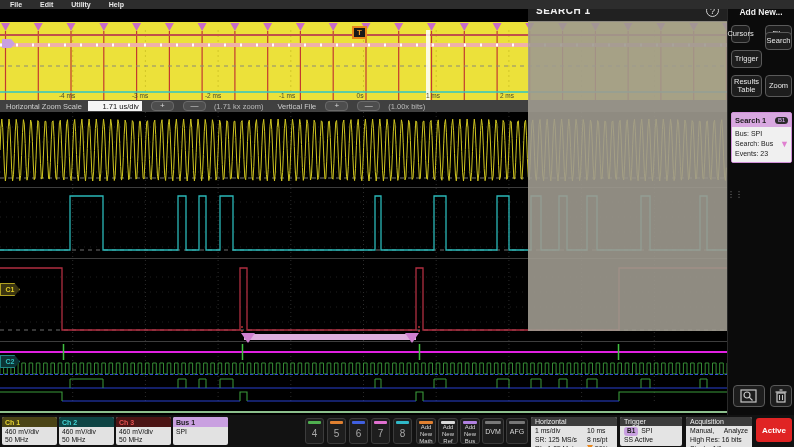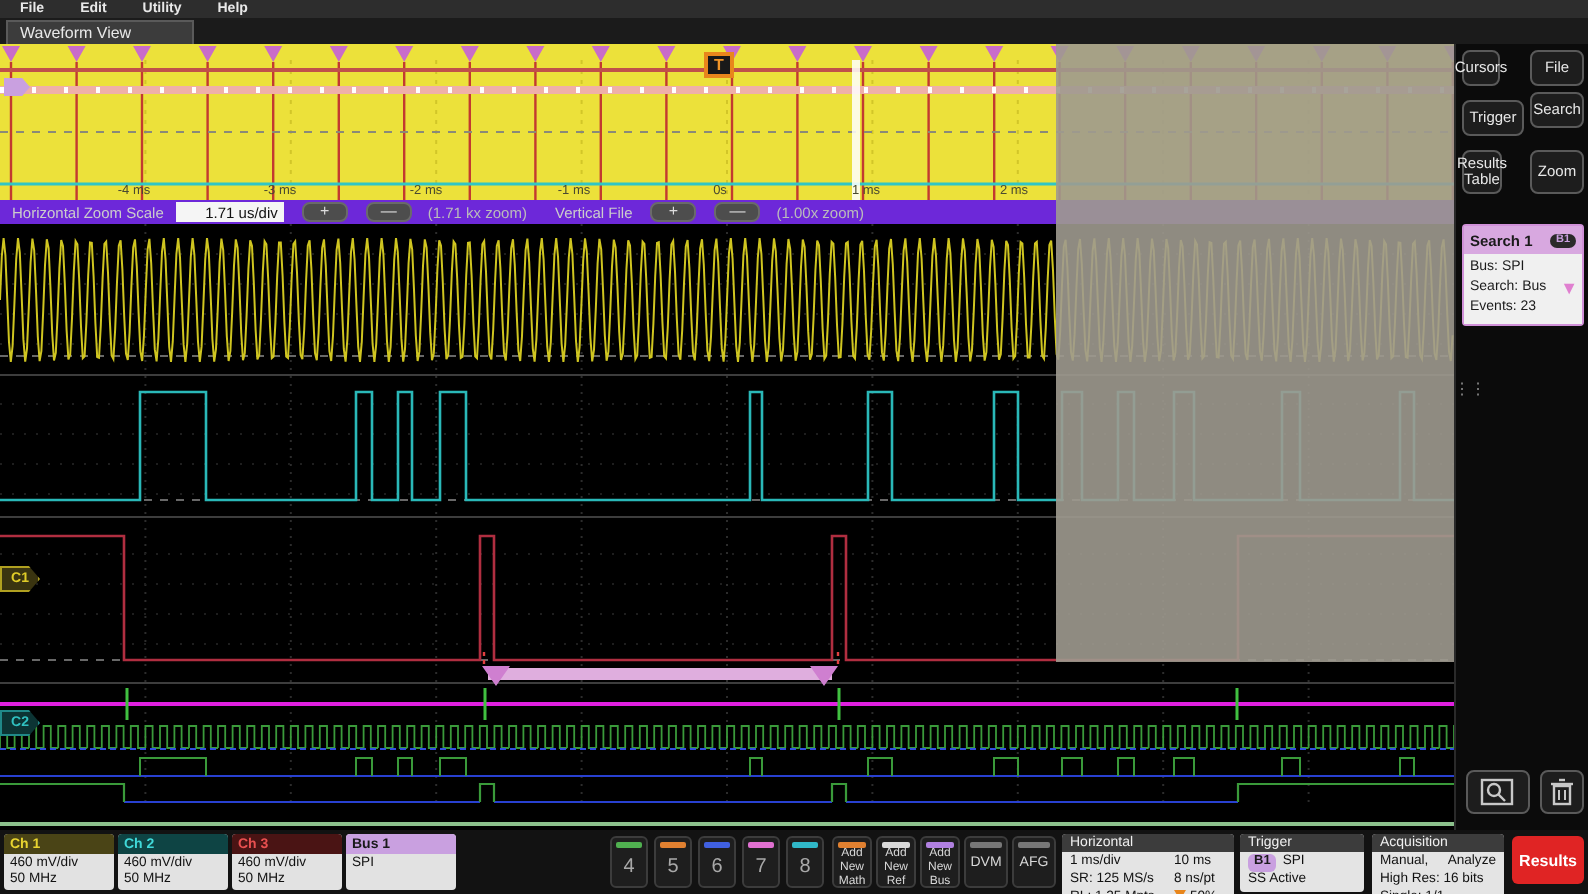--- a/index.html
+++ b/index.html
@@ -15,21 +15,21 @@
   #wf-tab{position:absolute;left:3px;top:1px;width:94px;height:12px;background:#3c3c3c;border:1px solid #5a5a5a;border-bottom:none;color:#e8e8e8;font-size:8px;display:flex;align-items:center;padding-left:6px;}
 
   
   #overview{position:absolute;left:0;top:22px;width:727px;height:78px;background:#ece13a;z-index:1;}
   #ov-svg{position:absolute;left:0;top:0;}
   .ov-label{position:absolute;bottom:1px;transform:translateX(-50%);font-size:6.5px;color:#4a4a30;}
   #trig-marker{position:absolute;left:352px;top:4px;width:15px;height:13px;background:#191919;border:2px solid #e8861c;color:#f09428;font-size:8px;font-weight:bold;display:flex;align-items:center;justify-content:center;z-index:3;}
   #ov-bus-badge{position:absolute;left:2px;top:17px;width:13px;height:9px;background:#c9a0e0;clip-path:polygon(0 0,70% 0,100% 50%,70% 100%,0 100%);z-index:3;}
 
   
-  #zoombar{position:absolute;left:0;top:100px;width:727px;height:12px;background:#6d28d9;z-index:2;display:flex;align-items:center;font-size:7.5px;color:#ccc;}
+  #zoombar{position:absolute;left:0;top:100px;width:727px;height:12px;background:#404040;z-index:2;display:flex;align-items:center;font-size:7.5px;color:#ccc;}
   #zoombar .lbl{margin-left:6px;}
   .zb-input{width:54px;height:10px;background:#f5f5f5;color:#111;font-size:7.5px;display:flex;align-items:center;justify-content:flex-end;padding-right:3px;margin-left:6px;}
   .zb-btn{width:23px;height:10px;background:#4d4d4d;border:1px solid #6a6a6a;border-radius:4px;color:#ddd;font-size:8px;line-height:7px;text-align:center;margin-left:9px;}
   .zb-note{margin-left:8px;color:#bbb;}
 
   
   #wave{position:absolute;left:0;top:112px;width:727px;height:303px;background:#000;z-index:1;}
   #wv{position:absolute;left:0;top:0;}
   .ch-badge{position:absolute;left:0;width:20px;height:13px;font-size:7px;font-weight:bold;display:flex;align-items:center;justify-content:center;clip-path:polygon(0 0,72% 0,100% 50%,72% 100%,0 100%);z-index:2;}
   #badge-c1{top:171px;background:#3a3410;color:#e0cc28;border:1px solid #b0a020;}
@@ -80,23 +80,20 @@
 
 <div id="app">
 
   <div id="menubar">
     <span class="menu-item">File</span>
     <span class="menu-item">Edit</span>
     <span class="menu-item">Utility</span>
     <span class="menu-item">Help</span>
   </div>
 
-  <div id="tabstrip">
-    <div id="wf-tab">Waveform View</div>
-  </div>
 
   <div id="overview">
     <svg id="ov-svg" width="727" height="78">
         <path d="M72.7,8V78M145.4,8V78M218.1,8V78M290.8,8V78M363.5,8V78M436.2,8V78M508.9,8V78M581.6,8V78M654.3,8V78" fill="none" stroke="#d2c628" stroke-dasharray="2,3" stroke-width="1"></path>
         <path d="M5.5,9V78M38.3,9V78M71.0,9V78M103.8,9V78M136.6,9V78M169.4,9V78M202.1,9V78M234.9,9V78M267.7,9V78M300.4,9V78M333.2,9V78M366.0,9V78M398.7,9V78M431.5,9V78M464.3,9V78M497.1,9V78M529.8,9V78M562.6,9V78M595.4,9V78M628.1,9V78M660.9,9V78M693.7,9V78M726.4,9V78" fill="none" stroke="#c23a30" stroke-width="1.2"></path>
         <path d="M0,13H727" fill="none" stroke="#c0504a" stroke-width="2"></path>
         <rect x="0" y="21" width="727" height="4" fill="#efb0a8"></rect>
         <path d="M0,23H727" fill="none" stroke="#fff" stroke-width="3" stroke-dasharray="2,14"></path>
         <path d="M0,44H727" fill="none" stroke="#8a8a78" stroke-dasharray="4,4" stroke-width="1"></path>
         <path d="M0,70H727" fill="none" stroke="#2fc6c6" stroke-width="1.5"></path>
@@ -116,21 +113,21 @@
 
   <div id="zoombar">
     <span class="lbl">Horizontal Zoom Scale</span>
     <span class="zb-input">1.71 us/div</span>
     <span class="zb-btn">+</span>
     <span class="zb-btn">—</span>
     <span class="zb-note">(1.71 kx zoom)</span>
     <span class="lbl" style="margin-left:14px">Vertical File</span>
     <span class="zb-btn">+</span>
     <span class="zb-btn">—</span>
-    <span class="zb-note">(1.00x zoom)</span>
+    <span class="zb-note">(1.00x bits)</span>
   </div>
 
   <div id="wave">
     <svg id="wv" width="727" height="303">
         <path d="M72.7,0V290M145.4,0V290M218.1,0V290M290.8,0V290M363.5,0V290M436.2,0V290M508.9,0V290M581.6,0V290M654.3,0V290" fill="none" stroke="#2c2c2c" stroke-dasharray="1,3" stroke-width="1"></path>
         <path d="M0,15H727M0,30H727M0,45H727M0,60H727M0,90H727M0,105H727M0,120H727M0,135H727M0,165H727M0,180H727M0,195H727M0,210H727" fill="none" stroke="#1e1e1e" stroke-dasharray="1,5" stroke-width="1"></path>
         <path d="M0,75.5H727M0,146.5H727M0,229.5H727" fill="none" stroke="#3d3d3d" stroke-width="1"></path>
         <path d="M0,66H727" fill="none" stroke="#8a8a8a" stroke-dasharray="4,4" stroke-width="0.8"></path>
         <path d="M0,138H727" fill="none" stroke="#8a8a8a" stroke-dasharray="4,4" stroke-width="0.8"></path>
         <path d="M0,218H727" fill="none" stroke="#8a8a8a" stroke-dasharray="4,4" stroke-width="0.8"></path>
@@ -163,22 +160,22 @@
       <span id="help-icon">?</span>
     </div>
 
   </div>
 
   <div id="sidebar">
     <div id="sb-title">Add New...</div>
     <div class="sb-btn" style="left:3px;top:25px;width:19px;height:18px">Cursors</div>
     <div class="sb-btn" style="left:37px;top:25px;width:27px;height:18px">File</div>
     <div class="sb-btn" style="left:3px;top:50px;width:31px;height:18px">Trigger</div>
-    <div class="sb-btn" style="left:37px;top:46px;width:27px;height:18px">Search</div>
-    <div class="sb-btn" style="left:3px;top:75px;width:20px;height:22px">Results Table</div>
+    <div class="sb-btn" style="left:37px;top:32px;width:27px;height:18px">Search</div>
+    <div class="sb-btn" style="left:3px;top:75px;width:31px;height:22px">Results Table</div>
     <div class="sb-btn" style="left:37px;top:75px;width:27px;height:22px">Zoom</div>
     <div id="sb-card">
       <div id="sb-card-head">
         <span>Search 1</span>
         <span class="pill">B1</span>
       </div>
       <div id="sb-card-body">
         <div class="line">Bus: SPI</div>
         <div class="line">Search: Bus</div>
         <div class="line">Events: 23</div>
@@ -296,16 +293,16 @@
             <span>Analyze</span>
           </div>
         <div class="info-row">
             <span>High Res: 16 bits</span>
           </div>
         <div class="info-row">
             <span>Single: 1/1</span>
           </div>
       </div>
     </div>
-    <div id="preview-btn">Results</div>
+    <div id="preview-btn">Active</div>
   </div>
 
 </div>
 
 </body></html>

